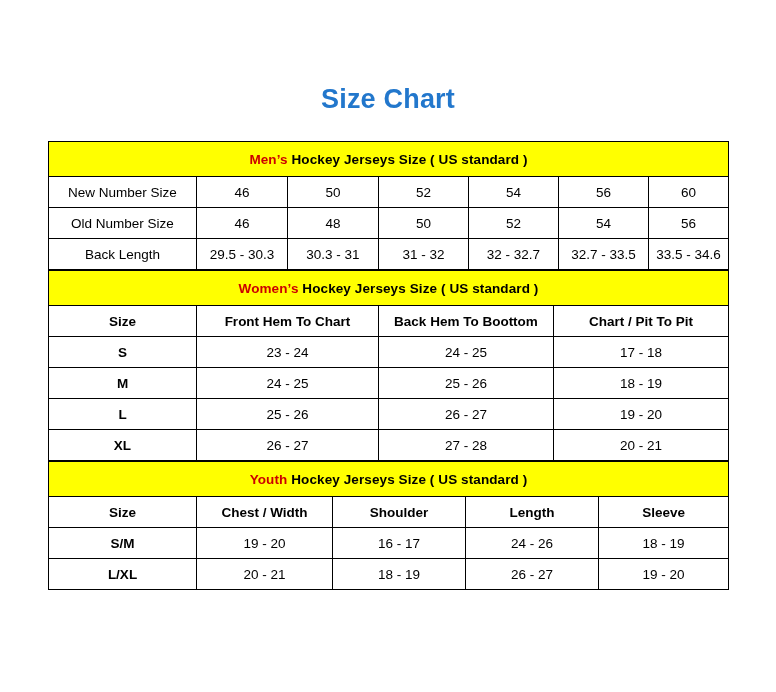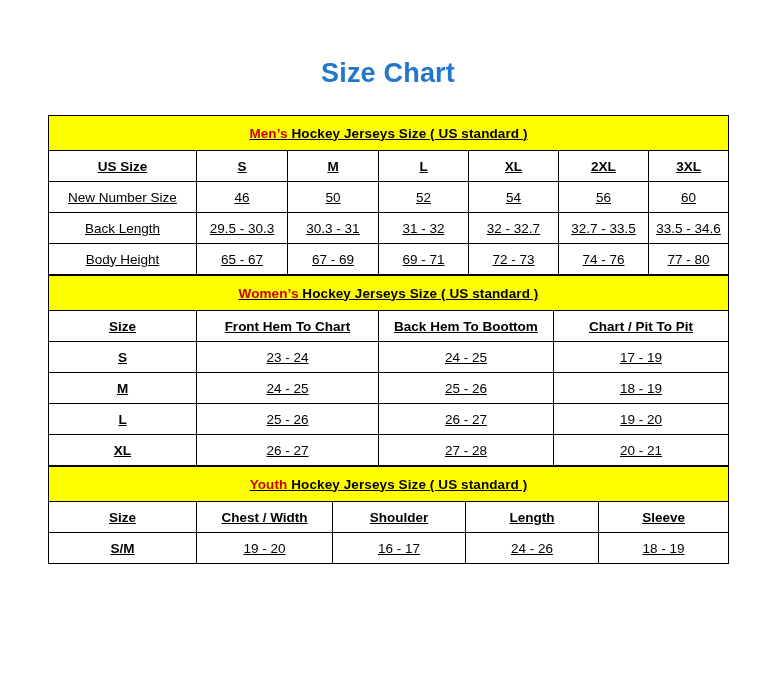--- a/index.html
+++ b/index.html
@@ -18,34 +18,33 @@
     width: 776px;
     height: 692px;
     position: relative;
     box-sizing: border-box;
   }
   .title {
     text-align: center;
     color: #2277cc;
     font-size: 27px;
     font-weight: bold;
-    padding-top: 60px;
+    padding-top: 86px;
     letter-spacing: 0.2px;
     line-height: 1;
   }
   .chart-wrap {
     margin: 0 auto;
     width: 680px;
     padding-top: 28px;
   }
   table.size-table {
     border-collapse: collapse;
     width: 680px;
     table-layout: fixed;
-    text-decoration: underline;
   }
   table.size-table td {
     border: 1px solid #000000;
     text-align: center;
     vertical-align: middle;
     font-size: 13.5px;
     height: 28px;
     padding: 1px 2px;
   }
   .section-head {
@@ -85,54 +84,45 @@
           <col style="width:90px">
           <col style="width:90px">
           <col style="width:90px">
           <col style="width:80px">
       </colgroup>
       <tbody>
         <tr>
           <td class="section-head" colspan="7"><span class="accent">Men’s</span><span> Hockey Jerseys Size ( US standard )</span></td>
         </tr>
         <tr>
-          <td class="col-head">US Size</td>
-          <td class="col-head">S</td>
-          <td class="col-head">M</td>
-          <td class="col-head">L</td>
-          <td class="col-head">XL</td>
-          <td class="col-head">2XL</td>
-          <td class="col-head">3XL</td>
-        </tr>
-        <tr>
           <td class="row-label">New Number Size</td>
           <td>46</td>
           <td>50</td>
           <td>52</td>
           <td>54</td>
           <td>56</td>
           <td>60</td>
         </tr>
         <tr>
+          <td class="row-label">Old Number Size</td>
+          <td>46</td>
+          <td>48</td>
+          <td>50</td>
+          <td>52</td>
+          <td>54</td>
+          <td>56</td>
+        </tr>
+        <tr>
           <td class="row-label">Back Length</td>
           <td>29.5 - 30.3</td>
           <td>30.3 - 31</td>
           <td>31 - 32</td>
           <td>32 - 32.7</td>
           <td>32.7 - 33.5</td>
           <td>33.5 - 34.6</td>
-        </tr>
-        <tr>
-          <td class="row-label">Body Height</td>
-          <td>65 - 67</td>
-          <td>67 - 69</td>
-          <td>69 - 71</td>
-          <td>72 - 73</td>
-          <td>74 - 76</td>
-          <td>77 - 80</td>
         </tr>
       </tbody>
     </table>
 
     <table class="size-table">
       <colgroup>
         <col style="width:148px">
           <col style="width:182px">
           <col style="width:175px">
           <col style="width:175px">
@@ -144,21 +134,21 @@
         <tr>
           <td class="col-head">Size</td>
           <td class="col-head">Front Hem To Chart</td>
           <td class="col-head">Back Hem To Boottom</td>
           <td class="col-head">Chart / Pit To Pit</td>
         </tr>
         <tr>
           <td class="bold-cell">S</td>
           <td>23 - 24</td>
           <td>24 - 25</td>
-          <td>17 - 19</td>
+          <td>17 - 18</td>
         </tr>
         <tr>
           <td class="bold-cell">M</td>
           <td>24 - 25</td>
           <td>25 - 26</td>
           <td>18 - 19</td>
         </tr>
         <tr>
           <td class="bold-cell">L</td>
           <td>25 - 26</td>
@@ -193,17 +183,24 @@
           <td class="col-head">Length</td>
           <td class="col-head">Sleeve</td>
         </tr>
         <tr>
           <td class="bold-cell">S/M</td>
           <td>19 - 20</td>
           <td>16 - 17</td>
           <td>24 - 26</td>
           <td>18 - 19</td>
         </tr>
+        <tr>
+          <td class="bold-cell">L/XL</td>
+          <td>20 - 21</td>
+          <td>18 - 19</td>
+          <td>26 - 27</td>
+          <td>19 - 20</td>
+        </tr>
       </tbody>
     </table>
 
   </div>
 </div>
 
 </body></html>

